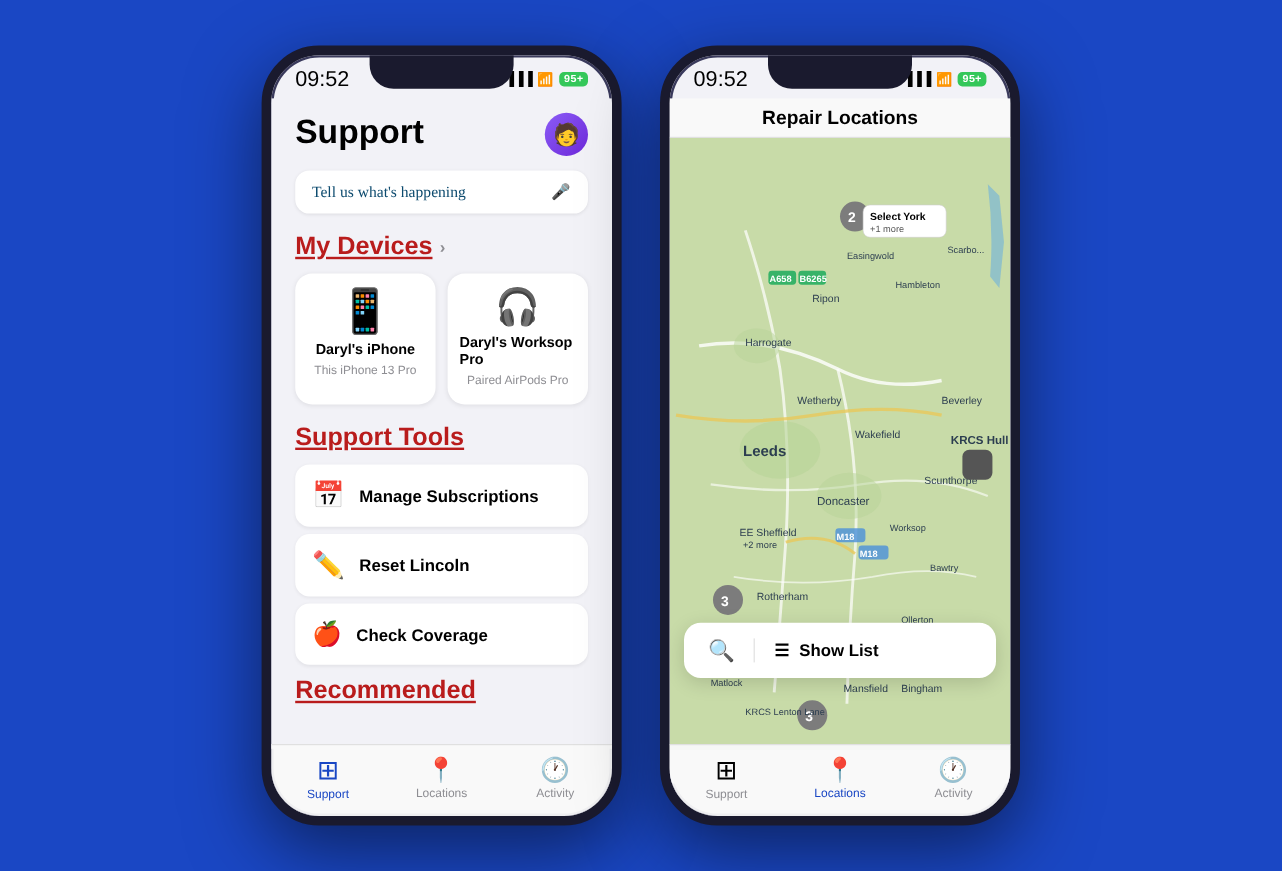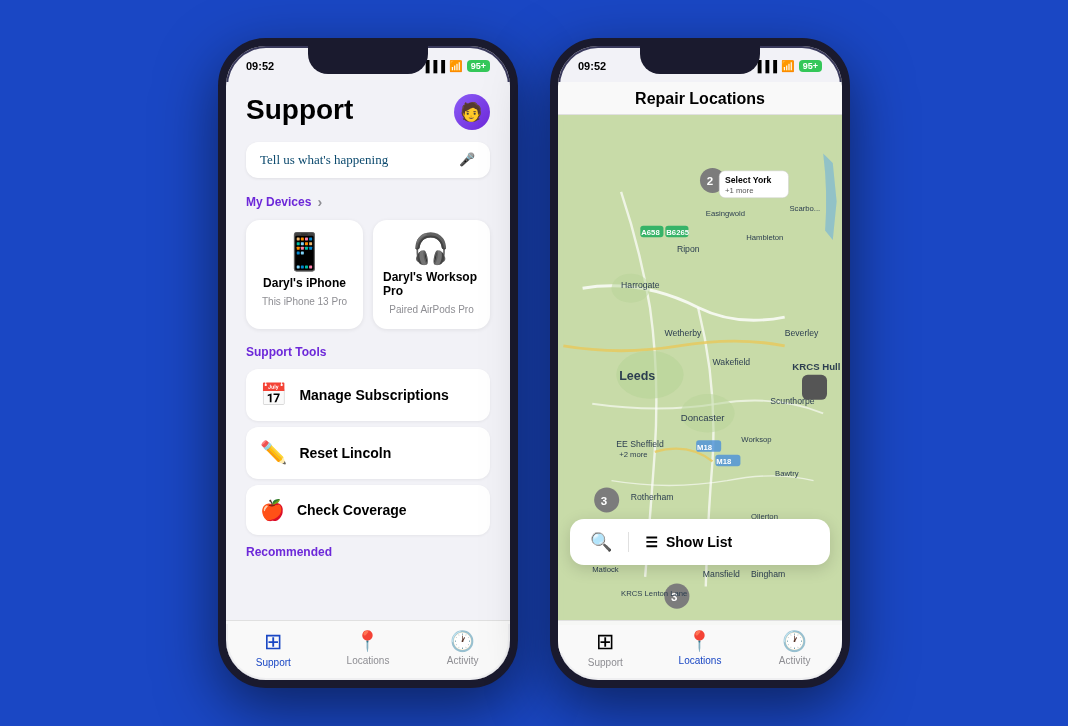--- a/index.html
+++ b/index.html
@@ -46,29 +46,30 @@
       justify-content: space-between;
       align-items: center;
       padding: 8px 20px 4px;
       font-size: 12px;
       font-weight: 600;
       color: #000;
       position: relative;
       z-index: 5;
       height: 36px;
     }
-    .status-bar .time { font-size: 11px; font-weight: 700; }
+    .status-bar .time { font-size: 18px; font-weight: 400; }
     .status-icons { display: flex; align-items: center; gap: 4px; font-size: 11px; }
     .battery-badge {
       background: #34c759;
       color: white;
       font-size: 9px;
       padding: 1px 4px;
       border-radius: 4px;
       font-weight: 700;
+      font-family: Liberation Mono, monospace;
     }
 
     
     .phone-content {
       height: calc(100% - 36px - 56px);
       overflow: hidden;
       background: #f2f2f7;
     }
 
     
@@ -131,21 +132,21 @@
       box-shadow: 0 1px 3px rgba(0,0,0,0.08);
     }
     .search-bar span { font-size: 13px; color: #0c4a6e; font-family: Liberation Serif, serif; }
 
     .section-header {
       display: flex;
       align-items: center;
       gap: 6px;
       margin-bottom: 10px;
     }
-    .section-title { font-size: 12px; font-weight: 700; color: #6d28d9; }
+    .section-title { font-size: 21px; font-weight: 700; color: #b91c1c; text-decoration: underline; }
     .chevron { font-size: 14px; color: #8e8e93; font-weight: 600; }
 
     .devices-row {
       display: flex;
       gap: 10px;
       margin-bottom: 16px;
     }
     .device-card {
       flex: 1;
       background: white;

